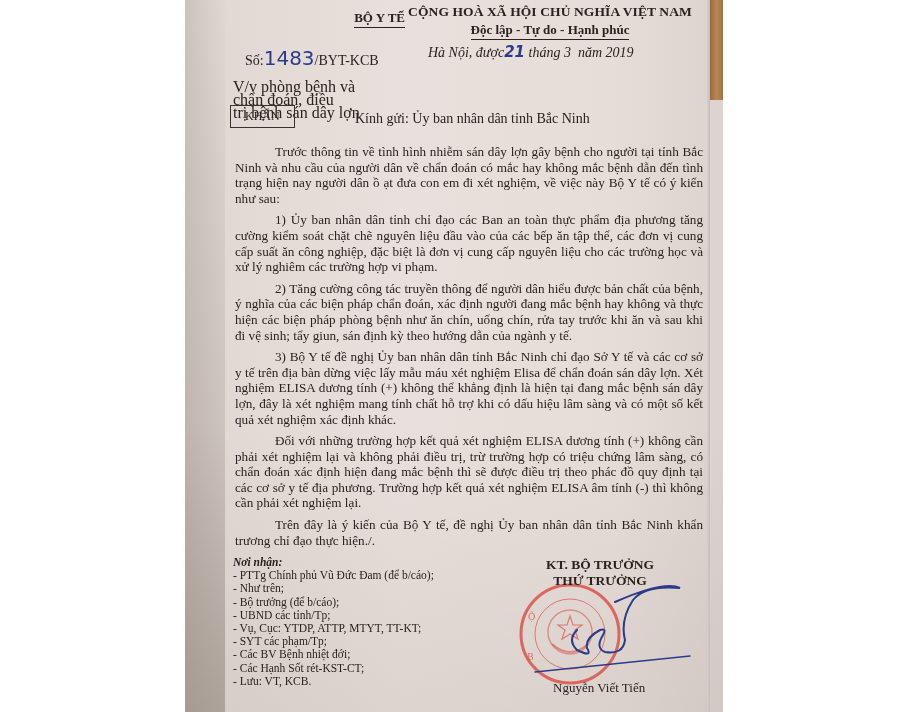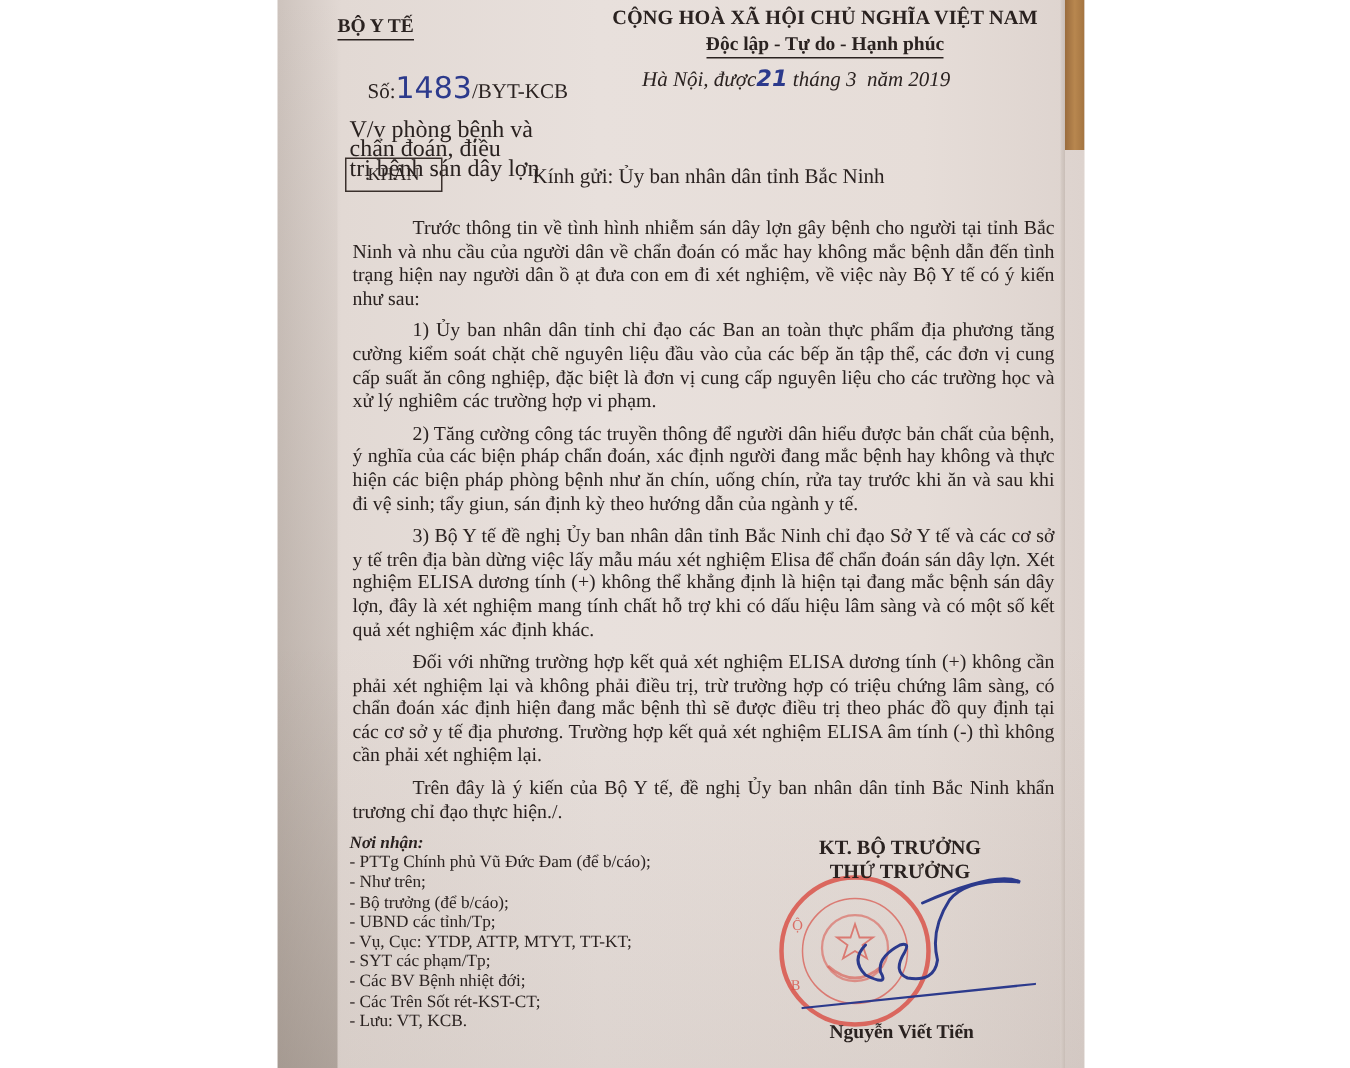--- a/index.html
+++ b/index.html
@@ -23,40 +23,40 @@
   }
   .wood {
     position: absolute; right: 0; top: 0; width: 13px; height: 100px;
     background: linear-gradient(90deg, #9a6c3d, #b8874f 50%, #a37441);
   }
   .page-edge {
     position: absolute; right: 13px; top: 0; width: 3px; height: 712px;
     background: linear-gradient(90deg, #d8cec8, #c9beb7);
   }
   .text { color: #2a2220; position: absolute; }
-  .hdr-left { left: 40px; top: 8px; width: 180px; text-align: left; }
+  .hdr-left { left: 40px; top: 8px; width: 180px; text-align: right; }
   .hdr-left .org { font-weight: bold; font-size: 13px; display: inline-block; border-bottom: 1px solid #2a2220; padding-bottom: 1px; }
   .hdr-right { left: 215px; top: 4px; width: 300px; text-align: center; }
   .hdr-right .nation { font-weight: bold; font-size: 13.5px; letter-spacing: 0.1px; }
   .hdr-right .motto { font-weight: bold; font-size: 13px; display: inline-block; border-bottom: 1px solid #2a2220; padding-bottom: 1px; margin-top: 1px; }
   .docnum { left: 60px; top: 46px; font-size: 14px; }
   .docnum .hand { font-family: "DejaVu Sans", sans-serif; color: #2c3a8c; font-size: 20px; }
   .date { left: 243px; top: 43px; font-style: italic; font-size: 14px; }
   .date .hand { font-family: "DejaVu Sans", sans-serif; font-style: italic; color: #2c3a8c; font-size: 15px; font-weight: bold; }
   .subject { left: 48px; top: 80px; width: 150px; text-align: left; font-size: 16px; line-height: 13px; }
   .khan { left: 45px; top: 105px; border: 1px solid #3a302c; padding: 3px 14px; font-weight: normal; font-size: 12px; }
   .addressee { left: 170px; top: 111px; font-size: 14px; }
   .body {
     left: 50px; top: 144px; width: 468px; font-size: 13.2px; line-height: 15.6px; text-align: justify;
   }
   .body p { margin: 0 0 6px 0; text-indent: 40px; }
   .recipients { left: 48px; top: 556px; font-size: 11.5px; line-height: 13.2px; }
   .recipients .title { font-weight: bold; font-style: italic; }
   .sig-block { left: 340px; top: 557px; width: 150px; text-align: center; font-weight: bold; font-size: 13.5px; line-height: 16px; }
-  .signer { left: 368px; top: 680px; font-weight: bold; font-size: 13px; }
+  .signer { left: 368px; top: 680px; font-weight: normal; font-size: 13px; }
   .stamp { position: absolute; left: 333px; top: 582px; width: 104px; height: 104px; }
   .signature { position: absolute; left: 330px; top: 580px; width: 180px; height: 100px; }
 </style>
 </head>
 <body>
 
 <div class="photo">
   <div class="shadow-left"></div>
   <div class="page-edge"></div>
   <div class="wood"></div>
@@ -98,21 +98,21 @@
 
   <div class="text recipients">
     <div class="title">Nơi nhận:</div>
     <div>- PTTg Chính phủ Vũ Đức Đam (để b/cáo);</div>
     <div>- Như trên;</div>
     <div>- Bộ trưởng (để b/cáo);</div>
     <div>- UBND các tỉnh/Tp;</div>
     <div>- Vụ, Cục: YTDP, ATTP, MTYT, TT-KT;</div>
     <div>- SYT các phạm/Tp;</div>
     <div>- Các BV Bệnh nhiệt đới;</div>
-    <div>- Các Trên Sốt rét-KST-CT;</div>
+    <div>- Các Hạnh Sốt rét-KST-CT;</div>
     <div>- Lưu: VT, KCB.</div>
   </div>
 
   <svg class="stamp" viewBox="0 0 104 104">
     <circle cx="52" cy="52" r="49" fill="none" stroke="#d9534a" stroke-width="3" opacity="0.85"></circle>
     <circle cx="52" cy="52" r="35" fill="none" stroke="#d9534a" stroke-width="1" opacity="0.7"></circle>
     <circle cx="52" cy="50" r="22" fill="none" stroke="#d9534a" stroke-width="1.5" opacity="0.55"></circle>
     <polygon points="52,34 55,43 64,43 57,48 60,57 52,52 44,57 47,48 40,43 49,43" fill="none" stroke="#d9534a" stroke-width="1.2" opacity="0.7"></polygon>
     <path d="M34 62 Q52 78 70 62" fill="none" stroke="#d9534a" stroke-width="2" opacity="0.6"></path>
     <text x="10" y="38" font-size="9" fill="#d9534a" opacity="0.8" font-family="DejaVu Serif, serif">Ộ</text>

